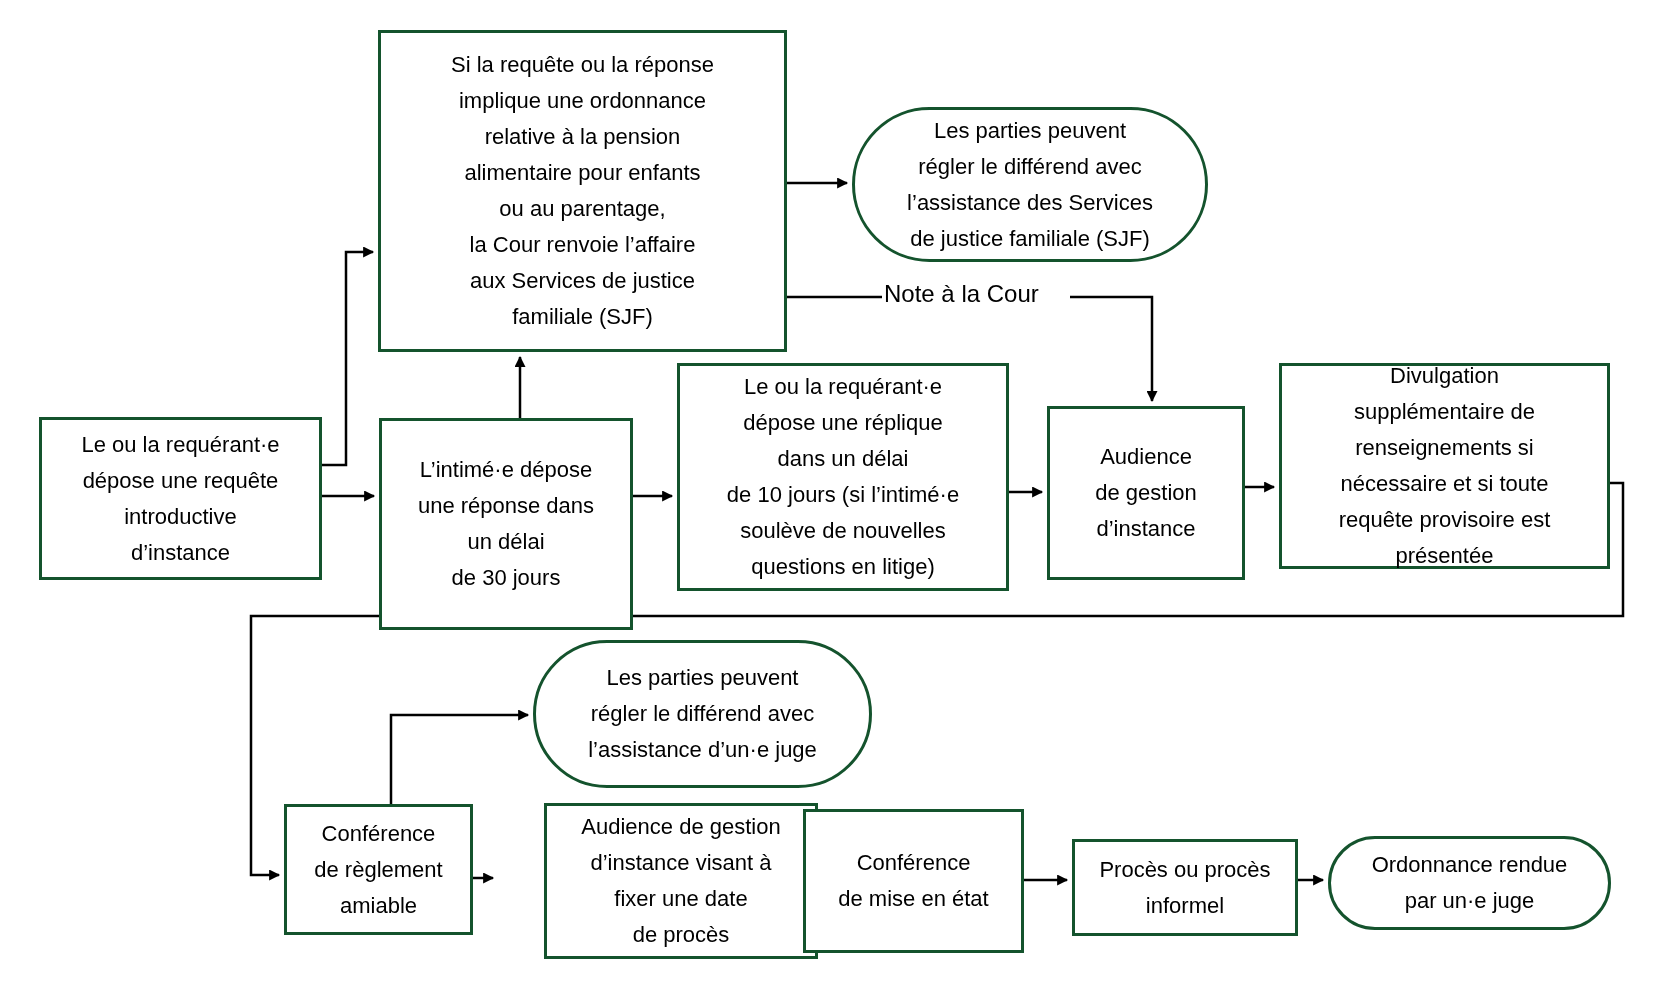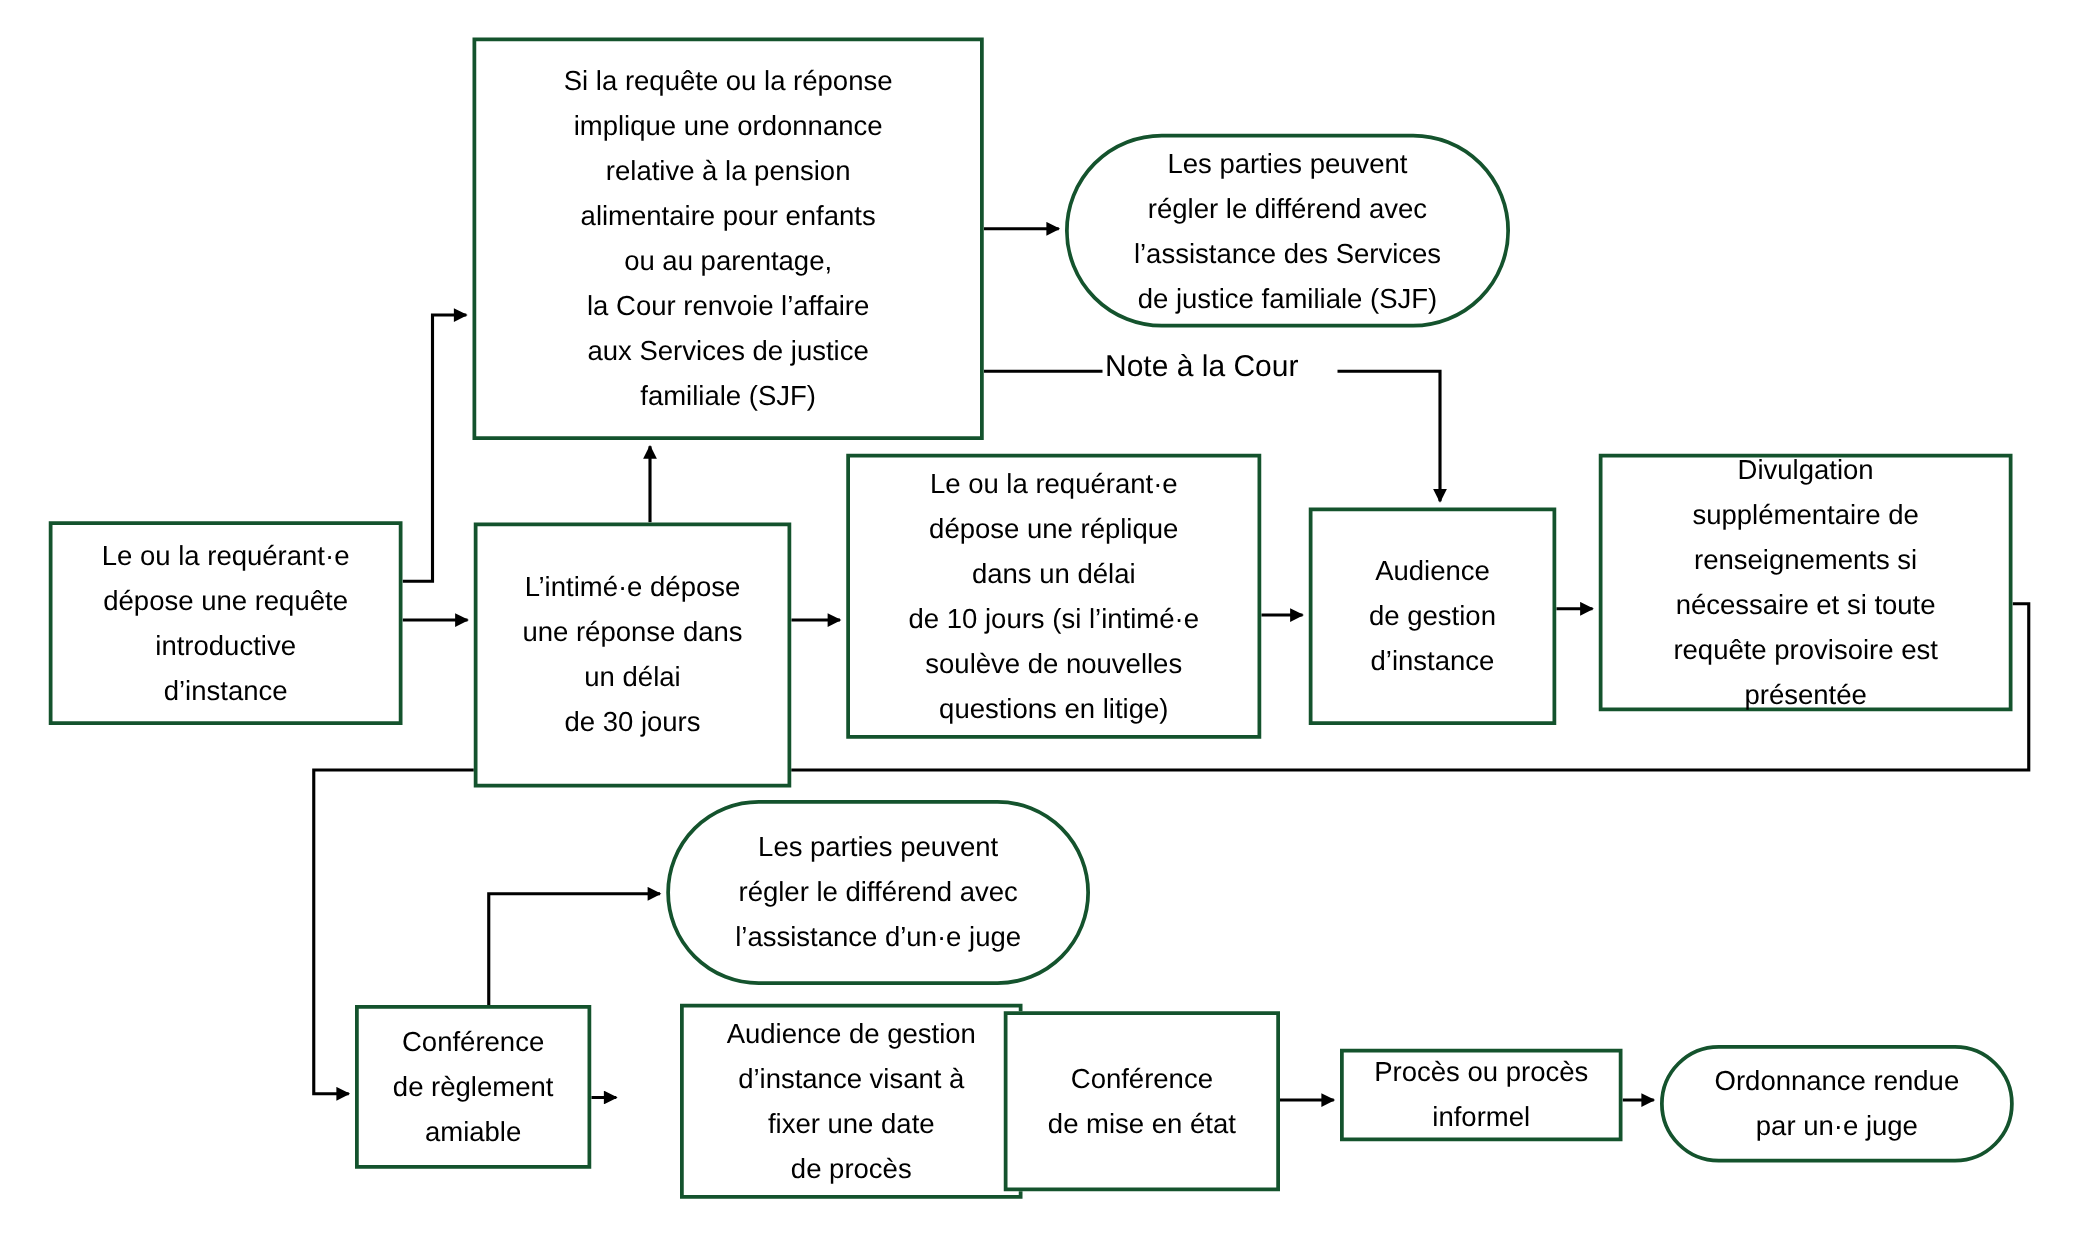--- a/index.html
+++ b/index.html
@@ -47,21 +47,21 @@
   .n-referral         {left:378px; top:30px;  width:409px; height:322px;}
   .n-sjf-settle       {left:852px; top:107px; width:356px; height:155px; border-radius:78px;}
   .n-response         {left:379px; top:418px; width:254px; height:212px;}
   .n-reply            {left:677px; top:363px; width:332px; height:228px;}
   .n-case-mgmt        {left:1047px;top:406px; width:198px; height:174px;}
   .n-disclosure       {left:1279px;top:363px; width:331px; height:206px;}
   .n-settle-conf      {left:284px; top:804px; width:189px; height:131px;}
   .n-judge-settle     {left:533px; top:640px; width:339px; height:148px; border-radius:74px;}
   .n-trial-date       {left:498px; top:803px; width:274px; height:156px;margin-left:46px;}
   .n-readiness        {left:803px; top:809px; width:221px; height:144px;}
-  .n-trial            {left:1072px;top:839px; width:226px; height:74px;}
+  .n-trial            {left:1072px;top:839px; width:226px; height:97px;}
   .n-order            {left:1328px;top:836px; width:283px; height:94px; border-radius:47px;}
   .n-note             {left:884px; top:280px; width:184px;}
 </style>
 </head>
 <body>
 
 <div id="canvas">
 
   <svg id="connectors" width="1661" height="987" viewBox="0 0 1661 987" xmlns="http://www.w3.org/2000/svg">
     <defs>

